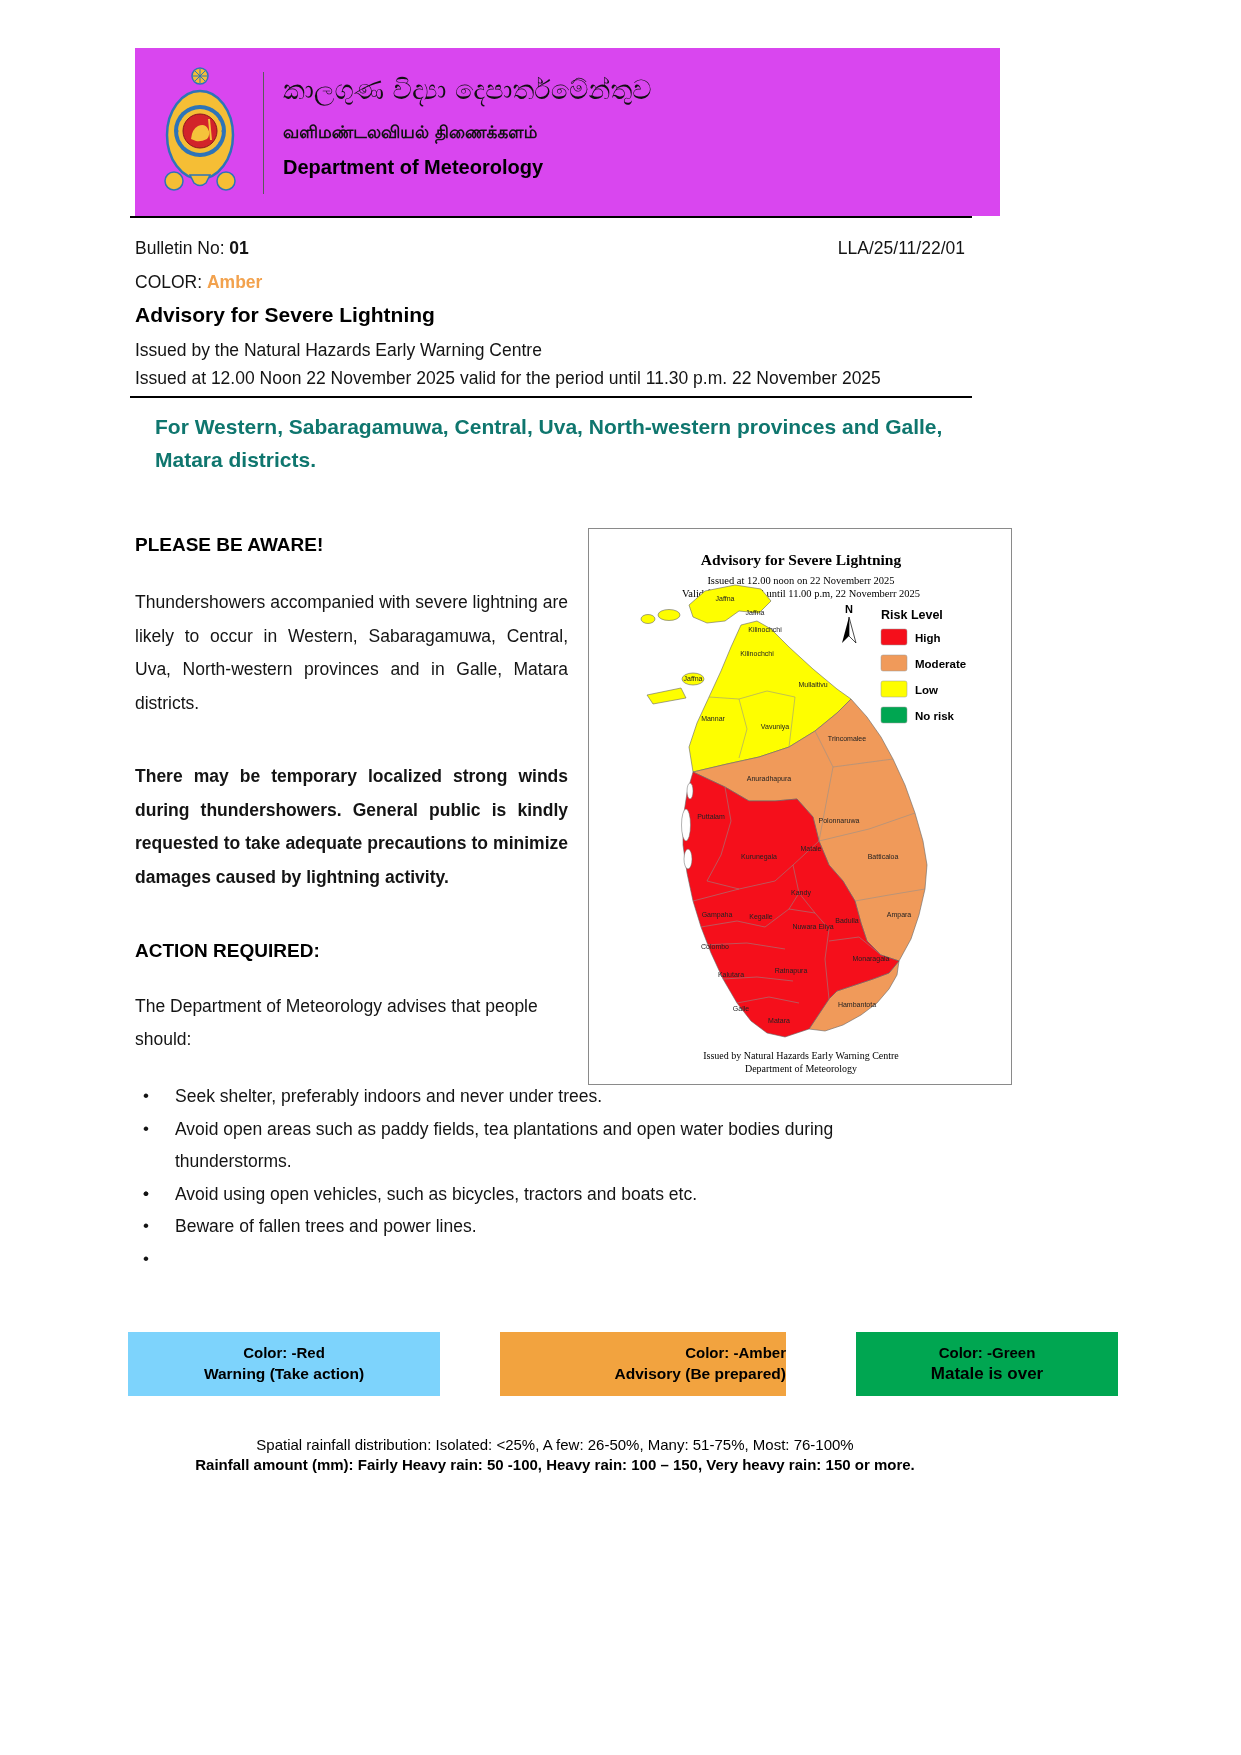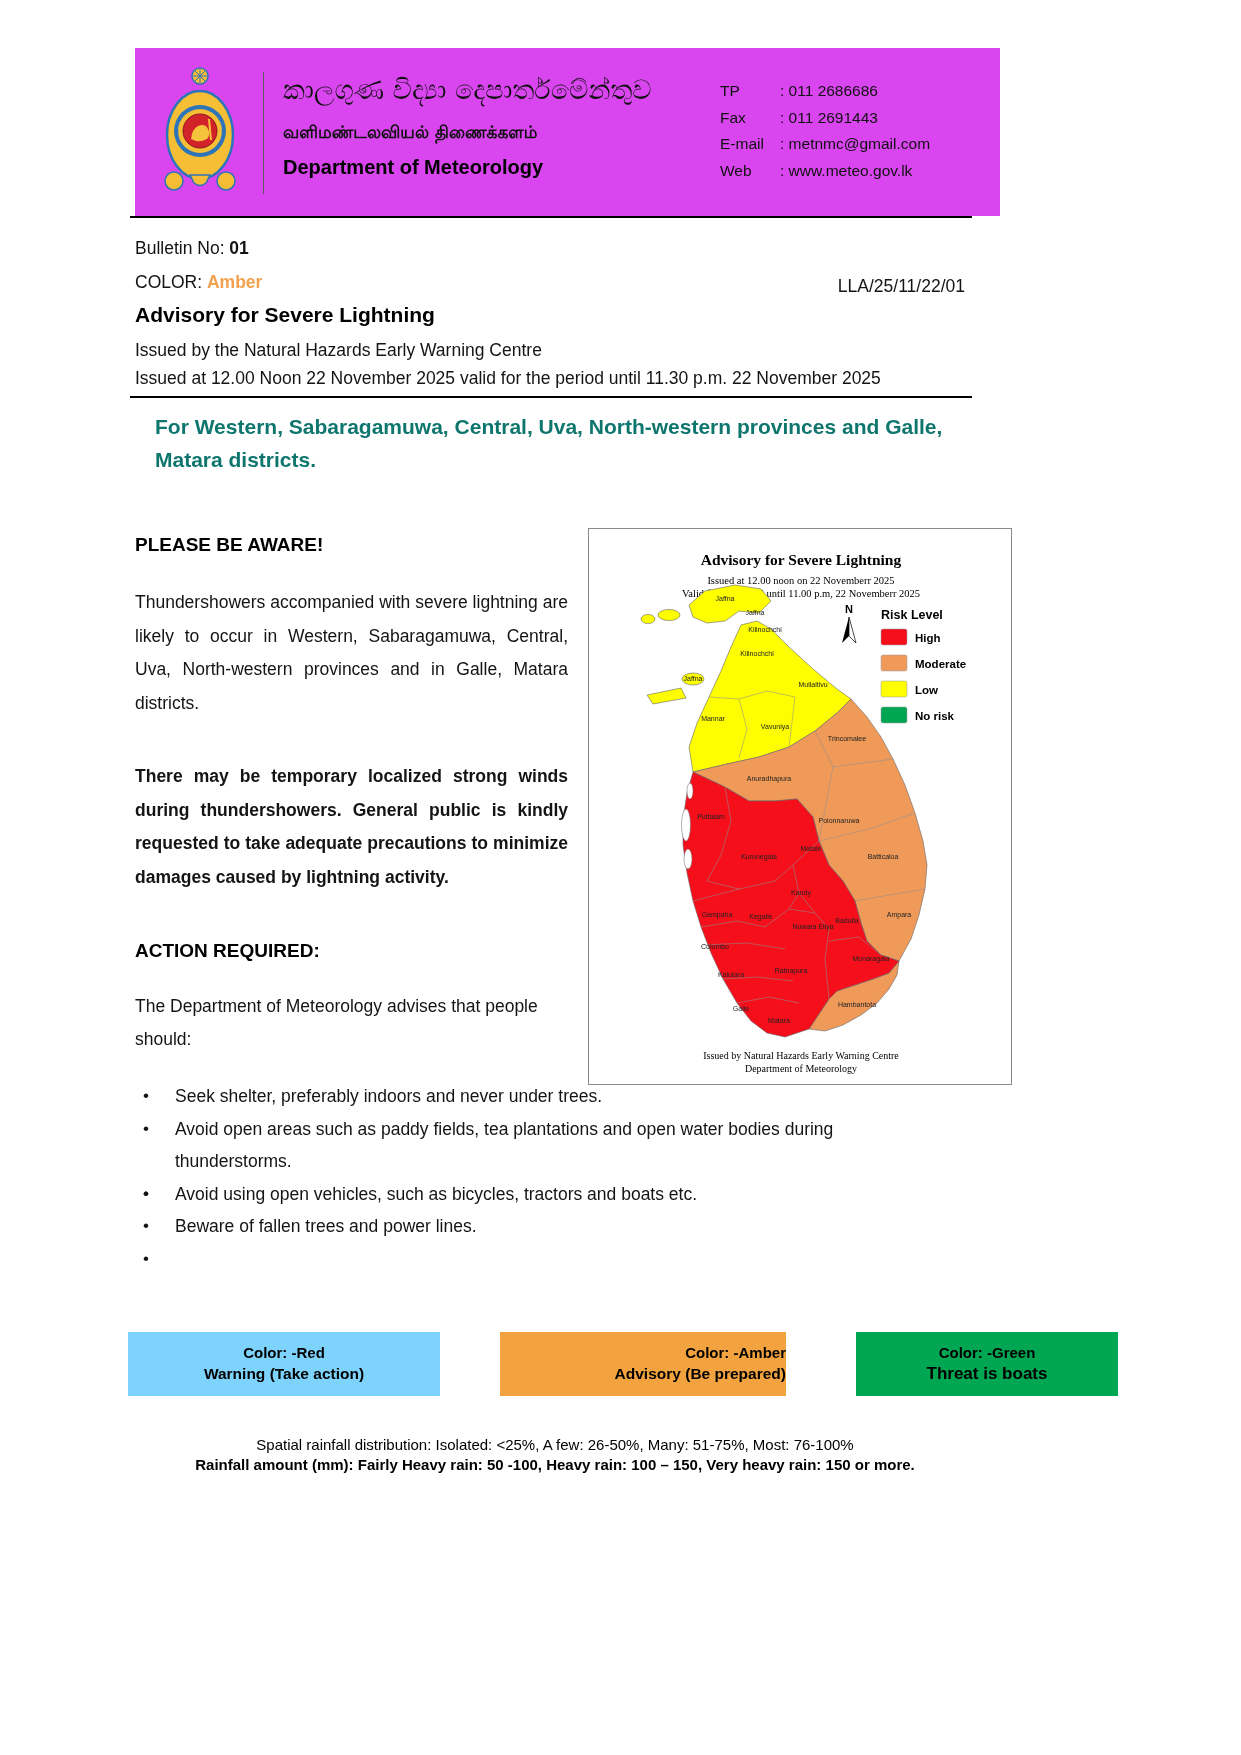--- a/index.html
+++ b/index.html
@@ -15,21 +15,21 @@
   .dept-en { position:absolute; left:148px; top:108px; font-size:20px; font-weight:bold; color:#000; }
   .contact { position:absolute; left:585px; top:30px; font-size:15.5px; color:#111; }
   .contact .row { display:flex; line-height:26.5px; }
   .contact .lbl { width:60px; }
 
   
   .rule { position:absolute; left:130px; width:842px; height:2px; background:#000; }
 
   
   .meta { position:absolute; left:135px; font-size:17.5px; color:#141414; }
-  .ref { position:absolute; left:805px; top:238px; width:160px; text-align:right; font-size:17.5px;margin-top:38px; }
+  .ref { position:absolute; left:805px; top:238px; width:160px; text-align:right; font-size:17.5px; }
   .amber-word { color:#f2a24e; font-weight:bold; }
   .adv-title { position:absolute; left:135px; top:303px; font-size:21px; font-weight:bold; color:#000; }
   .region-heading-wrap { position:absolute; left:135px; top:410px; width:840px; display:flex; justify-content:center; }
   .region-heading-inner { max-width:800px; text-align:left; font-size:21px; font-weight:bold; line-height:33px; color:#0f766e; }
 
   
   .leftcol { position:absolute; left:135px; top:520px; width:433px; }
   .aware-h { position:absolute; top:14px; font-size:19px; font-weight:bold; color:#000; }
   .p1 { position:absolute; top:66px; width:433px; text-align:justify; font-size:17.5px; line-height:33.5px; }
   .p2 { position:absolute; top:240px; width:433px; text-align:justify; font-size:17.5px; font-weight:bold; line-height:33.5px; }
@@ -94,38 +94,20 @@
       <path d="M31,78 q1,-10 7,-13 q7,-3 10,3 q3,5 -1,10 q-6,3 -11,2 z" fill="#f5c33b"></path>
       <line x1="49" y1="58" x2="51" y2="79" stroke="#f5c33b" stroke-width="2"></line>
       <circle cx="14" cy="120" r="9" fill="#f5be35" stroke="#2e74b8" stroke-width="1.5"></circle>
       <circle cx="66" cy="120" r="9" fill="#f5be35" stroke="#2e74b8" stroke-width="1.5"></circle>
       <path d="M30,114 h20 l-4,8 q-6,5 -12,0 z" fill="#f5be35" stroke="#2e74b8" stroke-width="1.5"></path>
     </svg>
     <div class="header-divider"></div>
     <div class="dept-si">කාලගුණ විද්‍යා දෙපාර්තමේන්තුව</div>
     <div class="dept-ta">வளிமண்டலவியல் திணைக்களம்</div>
     <div class="dept-en">Department of Meteorology</div>
-    <div class="contact">
-      <div class="row">
-        <span class="lbl">TP</span>
-        <span>: 011 2686686</span>
-      </div>
-      <div class="row">
-        <span class="lbl">Fax</span>
-        <span>: 011 2691443</span>
-      </div>
-      <div class="row">
-        <span class="lbl">E-mail</span>
-        <span>: metnmc@gmail.com</span>
-      </div>
-      <div class="row">
-        <span class="lbl">Web</span>
-        <span>: www.meteo.gov.lk</span>
-      </div>
-    </div>
   </div>
 
   <div class="rule" style="top:216px;"></div>
 
   <div class="meta" style="top:238px;">
     <span>Bulletin No: </span><b>01</b>
   </div>
   <div class="ref">LLA/25/11/22/01</div>
   <div class="meta" style="top:272px;">
     <span>COLOR: </span><span class="amber-word">Amber</span>
@@ -266,19 +248,19 @@
   <div class="sbox sbox-red">
     <div class="l1">Color: -Red</div>
     <div class="l2">Warning (Take action)</div>
   </div>
   <div class="sbox sbox-amber">
     <div class="l1">Color: -Amber</div>
     <div class="l2">Advisory (Be prepared)</div>
   </div>
   <div class="sbox sbox-green">
     <div class="l1">Color: -Green</div>
-    <div class="l2">Threat is boats</div>
+    <div class="l2">Matale is over</div>
   </div>
 
   <div class="footnote" style="top:1436px;">Spatial rainfall distribution: Isolated: &lt;25%, A few: 26-50%, Many: 51-75%, Most: 76-100%</div>
   <div class="footnote" style="top:1456px;font-weight:bold;">Rainfall amount (mm): Fairly Heavy rain: 50 -100, Heavy rain: 100 – 150, Very heavy rain: 150 or more.</div>
 
 </div>
 
 </body></html>

